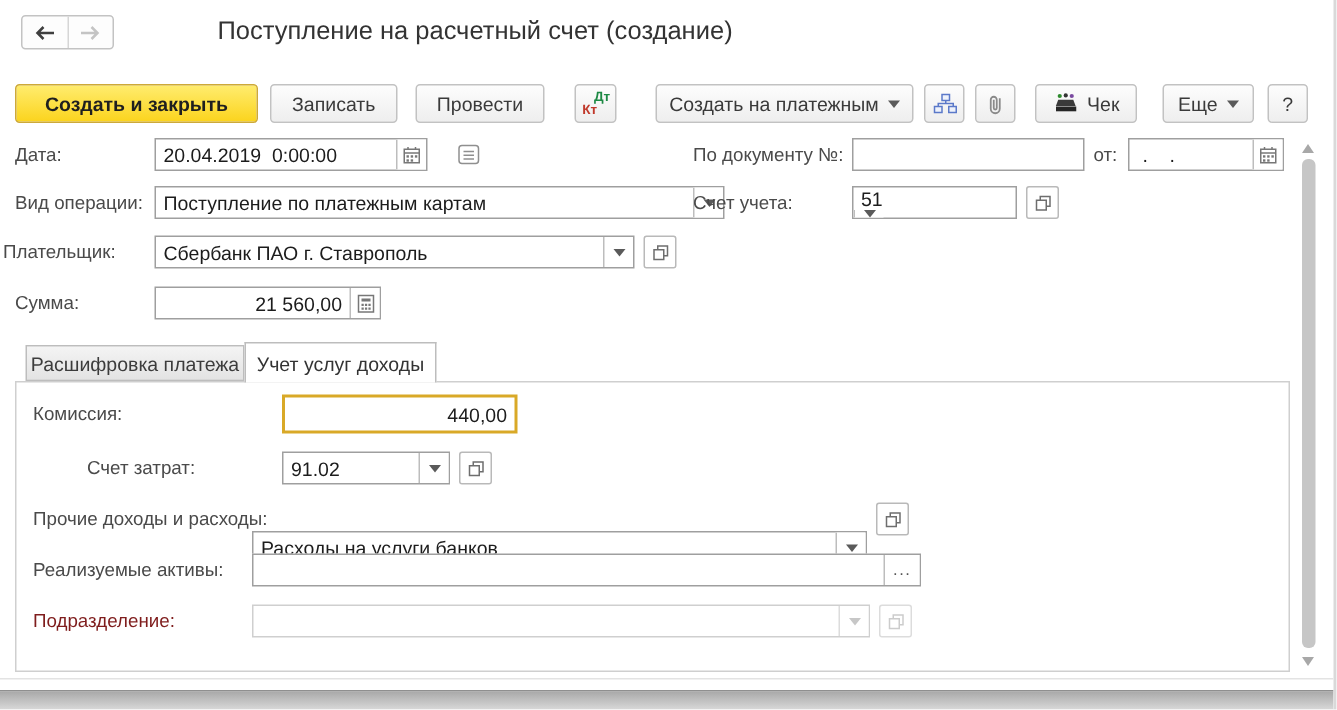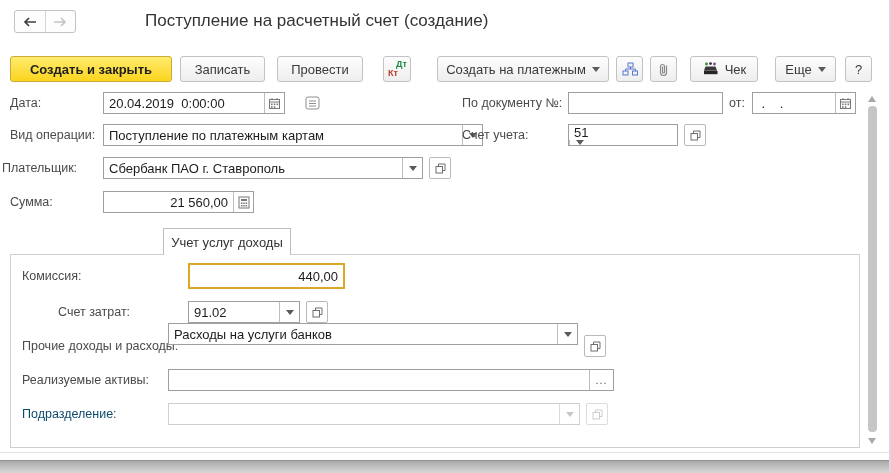--- a/index.html
+++ b/index.html
@@ -22,21 +22,21 @@
     gap:6px; color:#3a3a3a; font-size:13px; cursor:pointer; white-space:nowrap; }
   .btn.primary { background:linear-gradient(#ffec6e,#fbd41e); border-color:#cda939; font-weight:bold; color:#1f1f1f; }
   .caret { width:0; height:0; border-left:4px solid transparent; border-right:4px solid transparent;
     border-top:5px solid #5a5a5a; display:inline-block; }
   .dtkt { font-size:9px; font-weight:bold; line-height:9px; position:relative; width:20px; height:18px; }
   .dtkt .dt { position:absolute; left:0; top:0; color:#1e8a45; }
   .dtkt .kt { position:absolute; right:0; bottom:0; color:#c0392b; }
 
   
   .lbl { position:absolute; height:22px; line-height:22px; color:#4a4a4a; font-size:12.5px; white-space:nowrap; }
-  .lbl.disabled { color:#0c4a6e;text-align:right; }
+  .lbl.disabled { color:#7f1d1d;text-align:right; }
   .field { position:absolute; height:22px; border:1px solid #9f9f9f; background:#fff; display:flex; align-items:stretch; }
   .field.disabled { border-color:#cfcfcf; }
   .field .body { flex:1; display:flex; align-items:center; padding:0 5px; font-size:13px; color:#1c1c1c;
     white-space:pre; overflow:hidden; }
   .field .body.right { justify-content:flex-end; }
   .field .cell { width:20px; border-left:1px solid #bdbdbd; display:flex; align-items:center; justify-content:center;
     background:#fff; cursor:pointer; }
   .field.disabled .cell { border-left-color:#dcdcdc; }
   .field.focus { border:2px solid #d9a927; height:26px; }
   .placeholder { color:#9b9b9b; white-space:pre; }
@@ -258,20 +258,23 @@
               <rect x="7.6" y="6.5" width="1.5" height="1.5"></rect>
               <rect x="3" y="9" width="1.5" height="1.5"></rect>
               <rect x="5.3" y="9" width="1.5" height="1.5"></rect>
               <rect x="7.6" y="9" width="1.5" height="1.5"></rect>
             </g>
         </svg>
       </span>
     </div>
   </div>
 
+  <div class="tab inactive" style="left:17px;width:146px;">
+    <span>Расшифровка платежа</span>
+  </div>
   <div class="tab active" style="left:163px;width:128px;">
     <span>Учет услуг доходы</span>
   </div>
   <div class="panel"></div>
 
   <div class="lbl" style="left:22px;top:265px;z-index:4;text-align:center;">Комиссия:</div>
   <div class="field focus" style="left:188px;top:263px;width:157px;z-index:4;">
     <div class="body right">440,00</div>
   </div>
 
@@ -285,21 +288,21 @@
   <div class="sqbtn" style="left:306px;top:301px;z-index:4;">
     <span>
       <svg width="11" height="11" viewBox="0 0 11 11">
           <rect x="1" y="3.5" width="6.5" height="6.5" fill="none" stroke="#6e6e6e"></rect>
           <polyline points="3.5,3.5 3.5,1 10,1 10,7.5 7.5,7.5" fill="none" stroke="#6e6e6e"></polyline>
         </svg>
     </span>
   </div>
 
   <div class="lbl" style="left:22px;top:335px;z-index:4;">Прочие доходы и расходы:</div>
-  <div class="field" style="left:168px;top:323px;width:410px;z-index:4;">
+  <div class="field" style="left:168px;top:354px;width:410px;z-index:4;">
     <div class="body">Расходы на услуги банков</div>
     <div class="cell">
         <span class="caret"></span>
       </div>
   </div>
   <div class="sqbtn" style="left:584px;top:335px;z-index:4;">
     <span>
       <svg width="11" height="11" viewBox="0 0 11 11">
           <rect x="1" y="3.5" width="6.5" height="6.5" fill="none" stroke="#6e6e6e"></rect>
           <polyline points="3.5,3.5 3.5,1 10,1 10,7.5 7.5,7.5" fill="none" stroke="#6e6e6e"></polyline>

